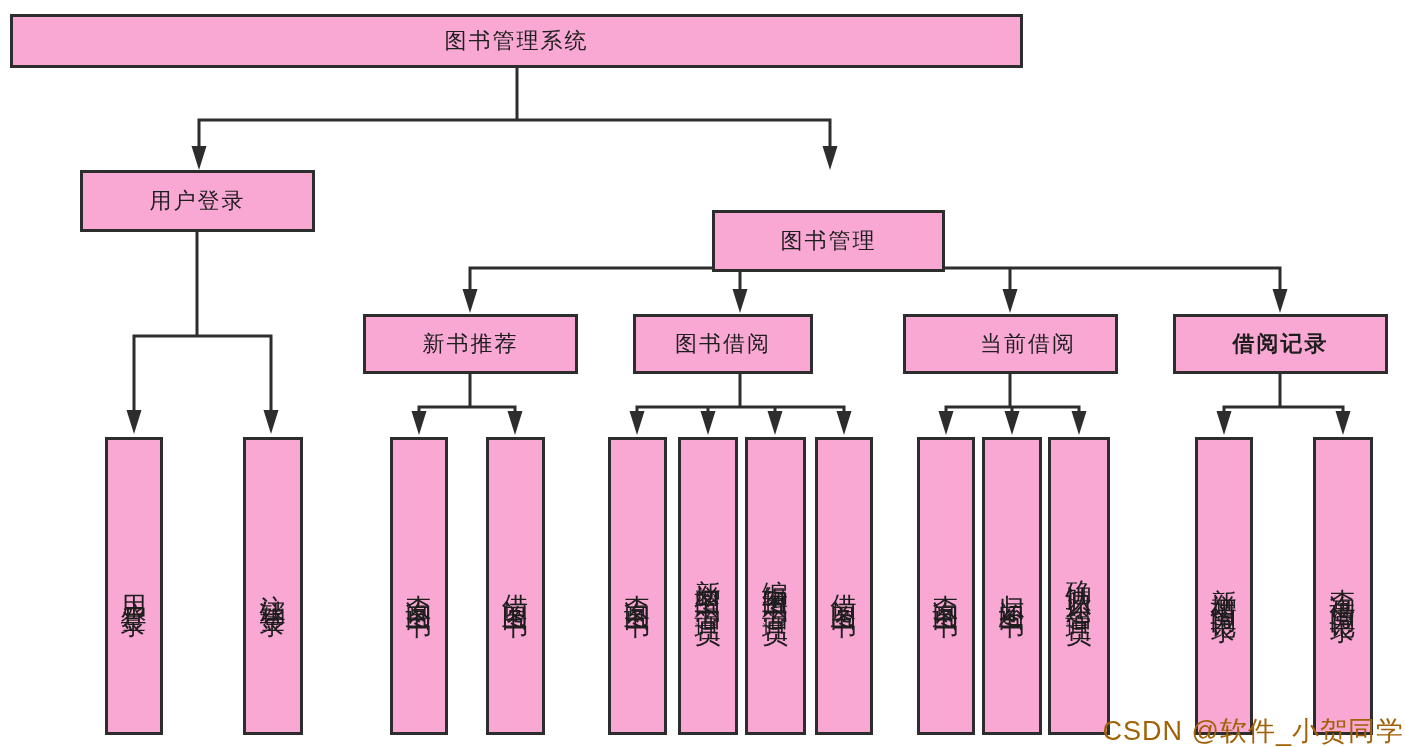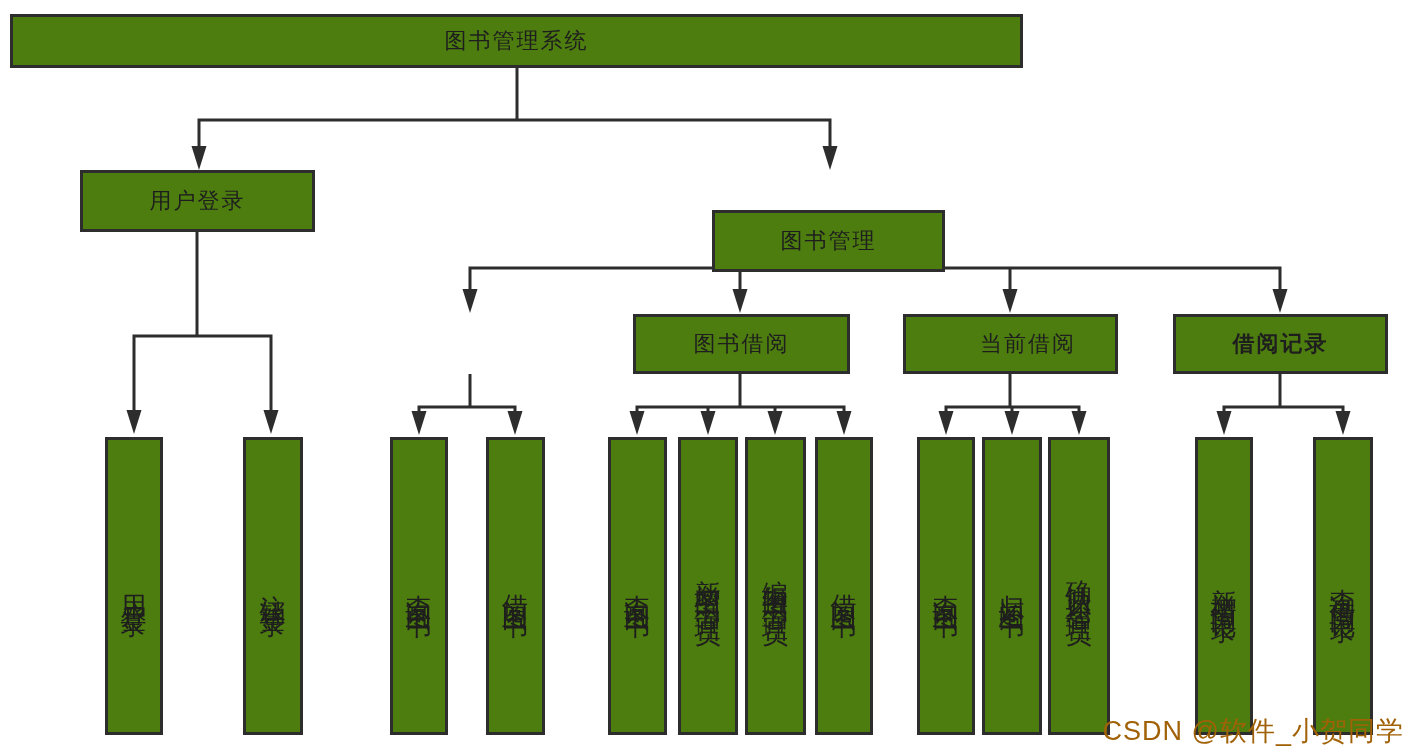--- a/index.html
+++ b/index.html
@@ -15,21 +15,21 @@
   svg.wires {
     position: absolute;
     left: 0; top: 0;
     width: 1405px; height: 747px;
     pointer-events: none;
   }
   .box {
     position: absolute;
     box-sizing: border-box;
     border: 3px solid #2d2d2d;
-    background: #4d7c0f;
+    background: #f9a8d4;
     display: flex;
     align-items: center;
     justify-content: center;
     text-align: center;
   }
   .hlabel {
     font-size: 22px;
     letter-spacing: 2px;
     line-height: 1;
     white-space: nowrap;
@@ -113,21 +113,24 @@
     <span class="hlabel">图书管理系统</span>
   </div>
 
   <div class="box" style="left:80px; top:170px; width:235px; height:62px;">
     <span class="hlabel">用户登录</span>
   </div>
   <div class="box" style="left:712px; top:170px; width:233px; height:62px;margin-top:40px;">
     <span class="hlabel">图书管理</span>
   </div>
 
-  <div class="box" style="left:633px; top:314px; width:217px; height:60px;">
+  <div class="box" style="left:363px; top:314px; width:215px; height:60px;">
+    <span class="hlabel">新书推荐</span>
+  </div>
+  <div class="box" style="left:633px; top:314px; width:180px; height:60px;">
     <span class="hlabel">图书借阅</span>
   </div>
   <div class="box" style="left:903px; top:314px; width:215px; height:60px;padding-left:35px;">
     <span class="hlabel">当前借阅</span>
   </div>
   <div class="box" style="left:1173px; top:314px; width:215px; height:60px;font-weight:bold;">
     <span class="hlabel">借阅记录</span>
   </div>
 
   <div class="box leaf" style="left:105px; top:437px; width:58px; height:298px;">

